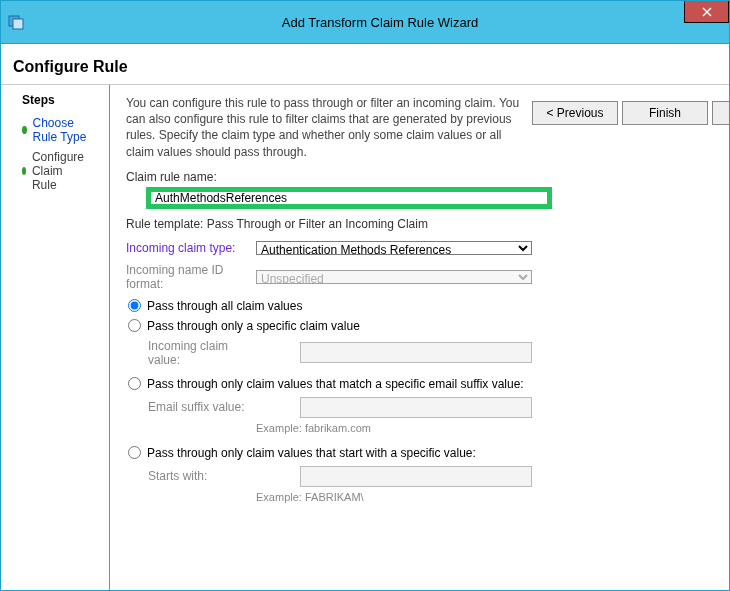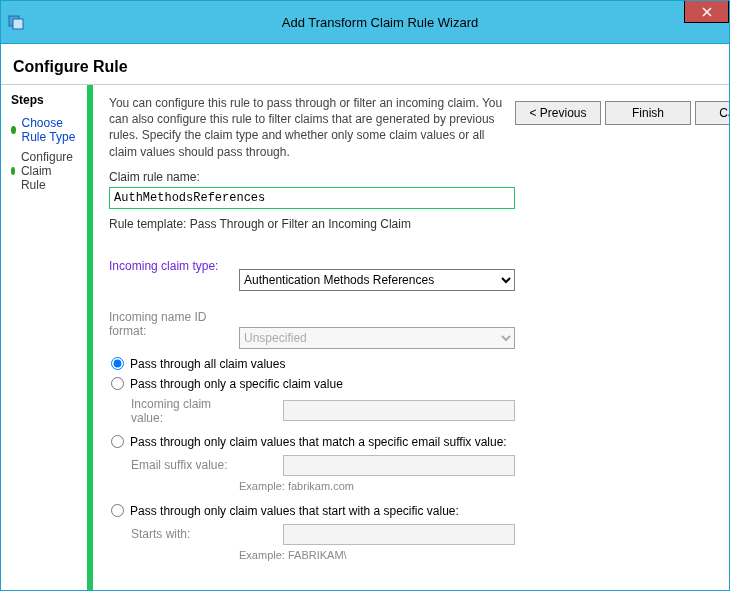--- a/index.html
+++ b/index.html
@@ -63,22 +63,22 @@
     font-size: 16px;
     font-weight: bold;
   }
   .body {
     flex: 1;
     display: flex;
     overflow: hidden;
   }
   .sidebar {
     width: 185px;
-    border-right: 6px solid #22c55e;
-    padding: 8px 10px;
+    border-right: 1px solid #22c55e;
+    padding: 8px 21px;
   }
   .sidebar-title {
     font-weight: bold;
     margin-bottom: 6px;
   }
   .step {
     display: flex;
     align-items: center;
     padding: 3px 0;
     cursor: pointer;
@@ -106,48 +106,48 @@
     line-height: 1.35;
     margin-bottom: 10px;
   }
   .field-label {
     margin-bottom: 3px;
     color: #333;
   }
   .textbox {
     width: 100%;
     height: 22px;
-    border: 1px solid #22c55e;
+    border: 5px solid #22c55e;
     padding: 2px 4px;
-    font-family: Liberation Mono, monospace;
-    font-size: 12px;
+    font-family: Liberation Sans, sans-serif;
+    font-size: 12px;
+    margin-left: 20px;
   }
   .template-text {
     margin: 8px 0 10px 0;
     color: #333;
   }
   .row {
     display: flex;
     align-items: center;
     margin-bottom: 8px;
   }
   .row-label {
     width: 130px;
     color: #6d28d9;
   }
   .row-label.disabled { color: #888; }
   select.combo {
     flex: 1;
     max-width: 310px;
-    height: 22px;
+    height: 14px;
     border: 1px solid #7a7a7a;
     background: #fff;
     font-family: inherit;
     font-size: 12px;
-    margin-top: 28px;
   }
   select.combo[disabled] {
     color: #888;
     background: #f4f4f4;
   }
   .radio-group { margin-top: 6px; }
   .radio-row {
     display: flex;
     align-items: center;
     margin: 6px 0;

